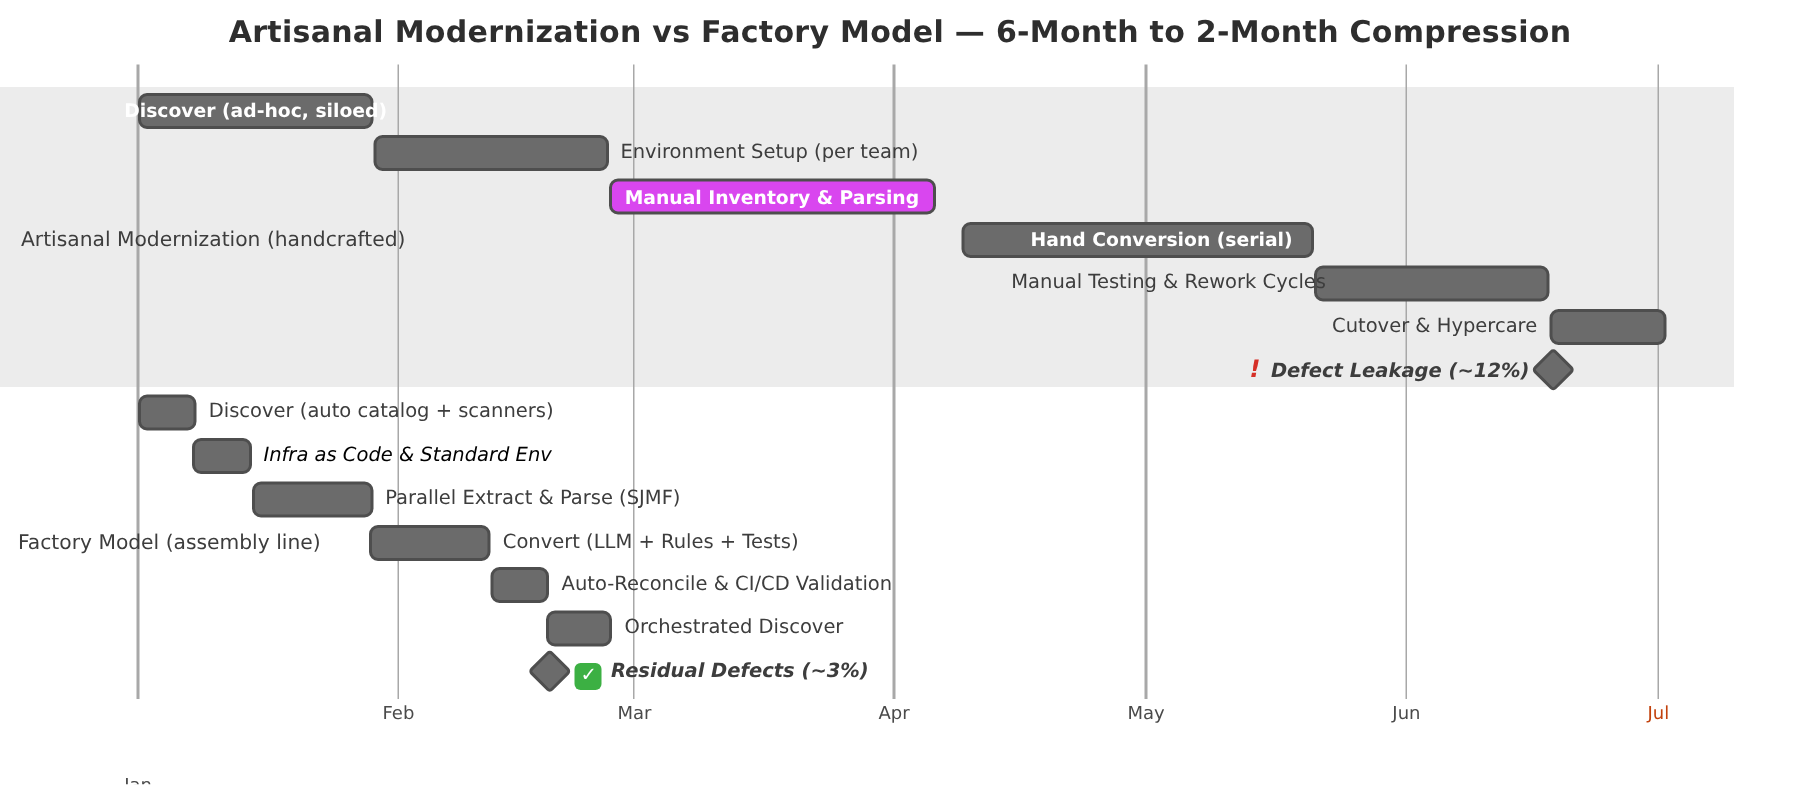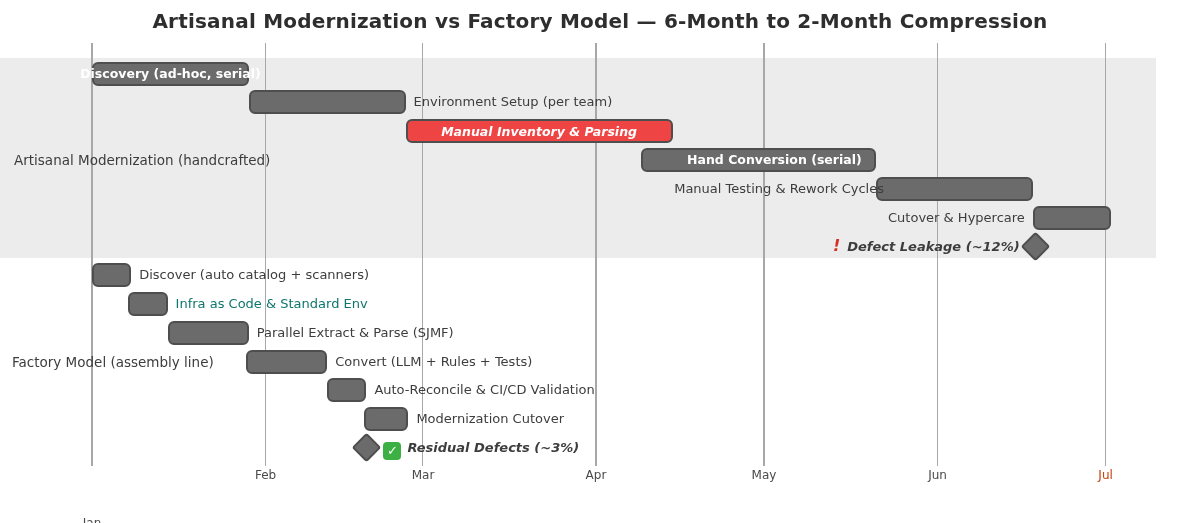--- a/index.html
+++ b/index.html
@@ -40,46 +40,46 @@
       <div class="month" style="left: 398px; top: 468px; width: 50px; color: rgb(74, 74, 74);">Mar</div>
       <div class="grid" style="left: 595.3px; top: 43px; height: 423px; background: rgb(168, 168, 168);"></div>
       <div class="month" style="left: 571px; top: 468px; width: 50px; color: rgb(74, 74, 74);">Apr</div>
       <div class="grid" style="left: 763.3px; top: 43px; height: 423px; background: rgb(168, 168, 168);"></div>
       <div class="month" style="left: 739px; top: 468px; width: 50px; color: rgb(74, 74, 74);">May</div>
       <div class="grid" style="left: 936.8px; top: 43px; height: 423px; background: rgb(168, 168, 168);"></div>
       <div class="month" style="left: 912.6px; top: 468px; width: 50px; color: rgb(74, 74, 74);">Jun</div>
       <div class="grid" style="left: 1104.8px; top: 43px; height: 423px; background: rgb(168, 168, 168);"></div>
       <div class="month" style="left: 1080.6px; top: 468px; width: 50px; color: #c2410c;">Jul</div>
       <div class="bar" style="left: 92px; top: 61.5px; width: 156.8px; height: 24px; background: rgb(107, 107, 107); border: 2px solid rgb(78, 78, 78);">
-        <span class="bar-in" style="color: rgb(255, 255, 255);">Discovery (ad-hoc, serial)</span>
+        <span class="bar-in" style="color: rgb(255, 255, 255);">Discover (ad-hoc, siloed)</span>
       </div>
       <div class="bar" style="left: 248.8px; top: 90.3px; width: 156.8px; height: 24px; background: rgb(107, 107, 107); border: 2px solid rgb(78, 78, 78);"></div>
       <div class="lbl lbl-right" style="color: rgb(61, 61, 61); top: 93.3px; left: 413.6px;">Environment Setup (per team)</div>
-      <div class="bar" style="left: 405.6px; top: 119.1px; width: 267px; height: 24px; background: #ef4444; border: 2px solid rgb(78, 78, 78); font-style: italic;">
+      <div class="bar" style="left: 405.6px; top: 119.1px; width: 218px; height: 24px; background: #d946ef; border: 2px solid rgb(78, 78, 78);">
         <span class="bar-in" style="color: rgb(255, 255, 255);">Manual Inventory &amp; Parsing</span>
       </div>
       <div class="bar" style="left: 640.8px; top: 147.9px; width: 235.2px; height: 24px; background: rgb(107, 107, 107); border: 2px solid rgb(78, 78, 78); padding-left: 32px;">
         <span class="bar-in" style="color: rgb(255, 255, 255);">Hand Conversion (serial)</span>
       </div>
       <div class="bar" style="left: 876px; top: 176.7px; width: 156.8px; height: 24px; background: rgb(107, 107, 107); border: 2px solid rgb(78, 78, 78);"></div>
       <div class="lbl lbl-left" style="color: rgb(61, 61, 61); top: 179.7px; right: 316px;">Manual Testing &amp; Rework Cycles</div>
       <div class="bar" style="left: 1032.8px; top: 205.5px; width: 78.4px; height: 24px; background: rgb(107, 107, 107); border: 2px solid rgb(78, 78, 78);"></div>
       <div class="lbl lbl-left" style="color: rgb(61, 61, 61); top: 208.5px; right: 175.2px;">Cutover &amp; Hypercare</div>
       <div class="diamond" style="left: 1025.1px; top: 235.8px; width: 21px; height: 21px; background: rgb(107, 107, 107); border: 2px solid rgb(78, 78, 78);"></div>
       <div class="mslbl" style="color: rgb(61, 61, 61); top: 236.3px; right: 180.4px;"><span class="excl" style="color: rgb(214, 47, 39);">!</span><span>Defect Leakage (~12%)</span></div>
       <div class="grp" style="left: 14px; top: 150.9px; color: rgb(61, 61, 61);">Artisanal Modernization (handcrafted)</div>
       <div class="bar" style="left: 92px; top: 263.1px; width: 39.2px; height: 24px; background: rgb(107, 107, 107); border: 2px solid rgb(78, 78, 78);"></div>
       <div class="lbl lbl-right" style="color: rgb(61, 61, 61); top: 266.1px; left: 139.2px;">Discover (auto catalog + scanners)</div>
       <div class="bar" style="left: 128.4px; top: 291.9px; width: 39.2px; height: 24px; background: rgb(107, 107, 107); border: 2px solid rgb(78, 78, 78);"></div>
-      <div class="lbl lbl-right" style="color: #0f766e; top: 294.9px; left: 175.6px;">Infra as Code &amp; Standard Env</div>
+      <div class="lbl lbl-right" style="color: #000000; top: 294.9px; left: 175.6px; font-style: italic;">Infra as Code &amp; Standard Env</div>
       <div class="bar" style="left: 167.6px; top: 320.7px; width: 81.2px; height: 24px; background: rgb(107, 107, 107); border: 2px solid rgb(78, 78, 78);"></div>
       <div class="lbl lbl-right" style="color: rgb(61, 61, 61); top: 323.7px; left: 256.8px;">Parallel Extract &amp; Parse (SJMF)</div>
       <div class="bar" style="left: 246px; top: 349.5px; width: 81.2px; height: 24px; background: rgb(107, 107, 107); border: 2px solid rgb(78, 78, 78);"></div>
       <div class="lbl lbl-right" style="color: rgb(61, 61, 61); top: 352.5px; left: 335.2px;">Convert (LLM + Rules + Tests)</div>
       <div class="bar" style="left: 327.2px; top: 378.3px; width: 39.2px; height: 24px; background: rgb(107, 107, 107); border: 2px solid rgb(78, 78, 78);"></div>
       <div class="lbl lbl-right" style="color: rgb(61, 61, 61); top: 381.3px; left: 374.4px;">Auto-Reconcile &amp; CI/CD Validation</div>
       <div class="bar" style="left: 363.6px; top: 407.1px; width: 44.8px; height: 24px; background: rgb(107, 107, 107); border: 2px solid rgb(78, 78, 78);"></div>
-      <div class="lbl lbl-right" style="color: rgb(61, 61, 61); top: 410.1px; left: 416.4px;">Modernization Cutover</div>
+      <div class="lbl lbl-right" style="color: rgb(61, 61, 61); top: 410.1px; left: 416.4px;">Orchestrated Discover</div>
       <div class="diamond" style="left: 355.9px; top: 437.4px; width: 21px; height: 21px; background: rgb(107, 107, 107); border: 2px solid rgb(78, 78, 78);"></div>
       <div class="mslbl" style="color: rgb(61, 61, 61); top: 437.9px; left: 383.4px;"><span class="check" style="background: rgb(60, 176, 67);">✓</span><span>Residual Defects (~3%)</span></div>
       <div class="grp" style="left: 12px; top: 352.5px; color: rgb(61, 61, 61);">Factory Model (assembly line)</div>
     </div>
 </div>
 
 </body></html>

